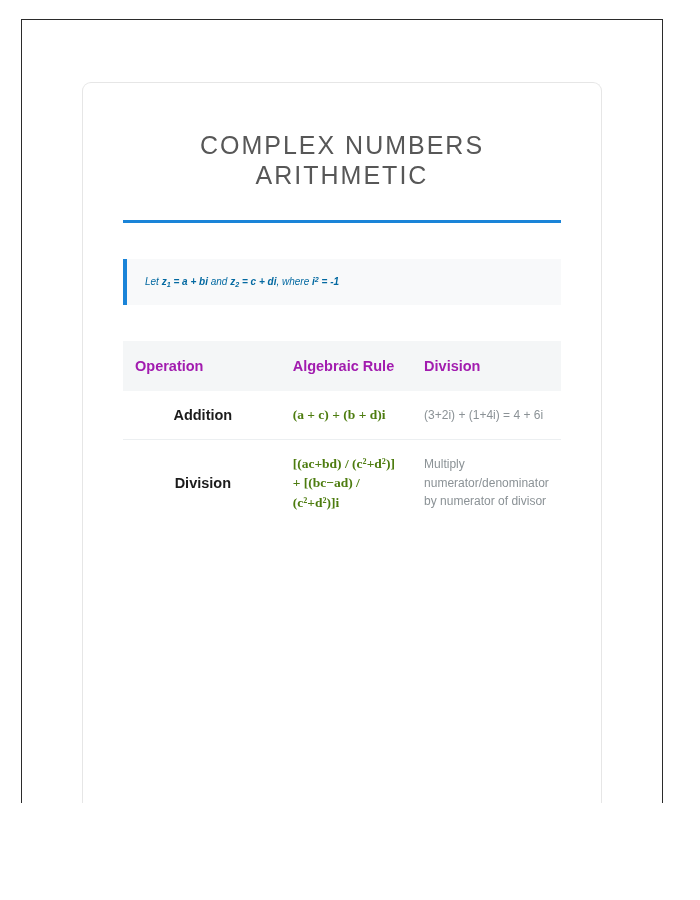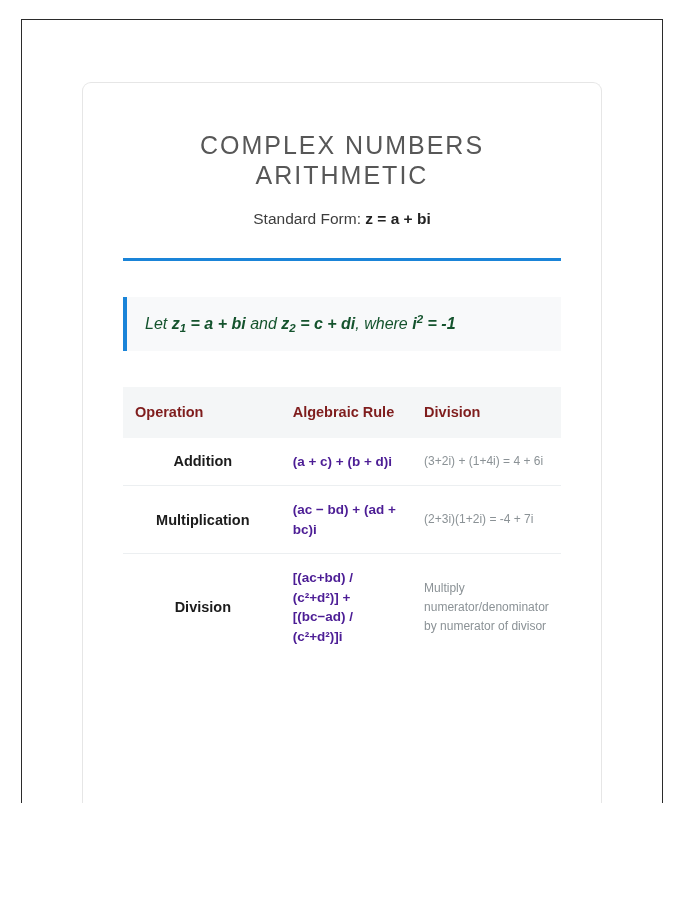--- a/index.html
+++ b/index.html
@@ -76,23 +76,23 @@
     background: #1a84d8;
     width: 100%;
   }
 
   
   .note {
     margin-top: 36px;
     background: #f8f9fa;
     border-left: 4px solid #1a84d8;
     padding: 16px 18px;
-    font-size: 16px;
+    font-size: 10px;
     font-style: italic;
-    color: #14532d;
+    color: #0369a1;
     line-height: 1.4;
   }
   .note b {
     font-weight: bold;
     font-style: italic;
   }
   .note sub {
     font-size: 0.72em;
     vertical-align: baseline;
     position: relative;
@@ -107,21 +107,21 @@
 
   
   table.ops {
     margin-top: 36px;
     width: 100%;
     border-collapse: collapse;
     table-layout: fixed;
   }
   table.ops thead th {
     background: #f4f6f7;
-    color: #7f1d1d;
+    color: #a21caf;
     font-size: 14.5px;
     font-weight: bold;
     text-align: left;
     padding: 16px 10px 16px 12px;
     vertical-align: middle;
     line-height: 1.25;
   }
   table.ops tbody td {
     border-top: 1px solid #eceff1;
     padding: 14px 10px 14px 12px;
@@ -134,45 +134,42 @@
   .col-rule { width: 30%; }
   .col-ex   { width: 34%; }
 
   td.op-name {
     font-size: 14.5px;
     font-weight: bold;
     color: #1c1c1c;
     text-align: center;
   }
   td.op-rule {
-    font-family: Liberation Sans, sans-serif;
+    font-family: Liberation Serif, serif;
     font-size: 13.5px;
     font-weight: bold;
-    color: #4c1d95;
+    color: #4d7c0f;
     line-height: 1.45;
     word-break: break-word;
   }
   td.op-ex {
     font-size: 12px;
     color: #8b9296;
     line-height: 1.55;
   }
 </style>
 </head>
 <body>
 
 <div id="page-frame">
   <div id="card">
     <div class="card-inner">
 
       <h1 class="doc-title">COMPLEX NUMBERS ARITHMETIC</h1>
 
-      <p class="doc-subtitle">
-        <span>Standard Form: </span><b>z = a + bi</b>
-      </p>
 
       <div class="rule"></div>
 
       <div class="note">
         <span>Let </span><b>z</b><b><sub>1</sub></b><b> = </b><b>a + bi</b><span> and </span><b>z</b><b><sub>2</sub></b><b> = </b><b>c + di</b><span>, where </span><b>i</b><b><sup>2</sup></b><b> = </b><b>-1</b>
       </div>
 
       <table class="ops">
         <colgroup>
           <col class="col-op">
@@ -186,25 +183,20 @@
             <th>Division</th>
           </tr>
         </thead>
         <tbody id="ops-body">
             <tr>
               <td class="op-name">Addition</td>
               <td class="op-rule">(a + c) + (b + d)i</td>
               <td class="op-ex">(3+2i) + (1+4i) = 4 + 6i</td>
             </tr>
             <tr>
-              <td class="op-name">Multiplication</td>
-              <td class="op-rule">(ac − bd) + (ad + bc)i</td>
-              <td class="op-ex">(2+3i)(1+2i) = -4 + 7i</td>
-            </tr>
-            <tr>
               <td class="op-name">Division</td>
               <td class="op-rule">[(ac+bd) / (c²+d²)] + [(bc−ad) / (c²+d²)]i</td>
               <td class="op-ex">Multiply numerator/denominator by numerator of divisor</td>
             </tr>
           </tbody>
       </table>
 
     </div>
   </div>
 </div>

